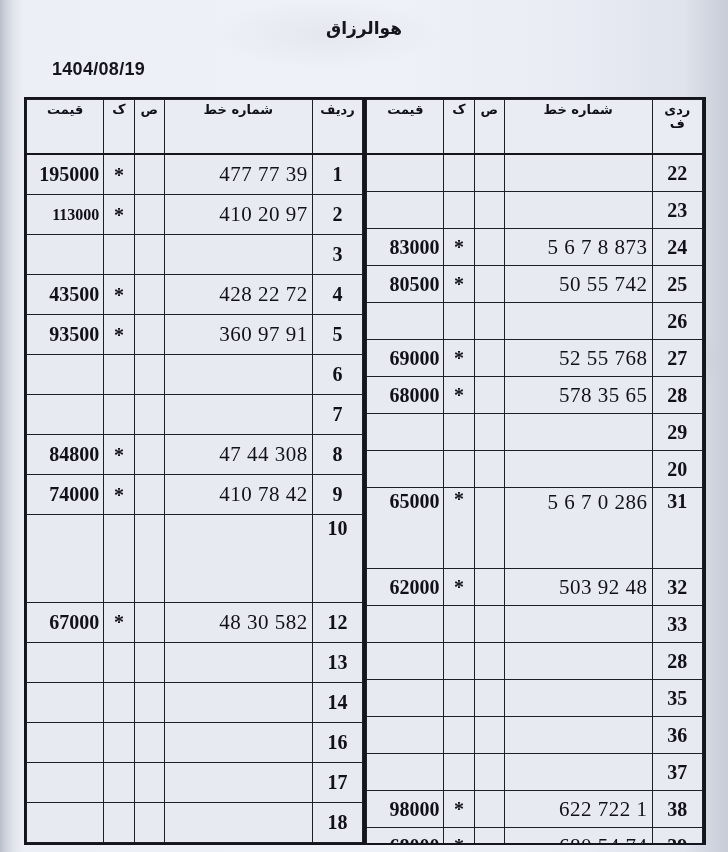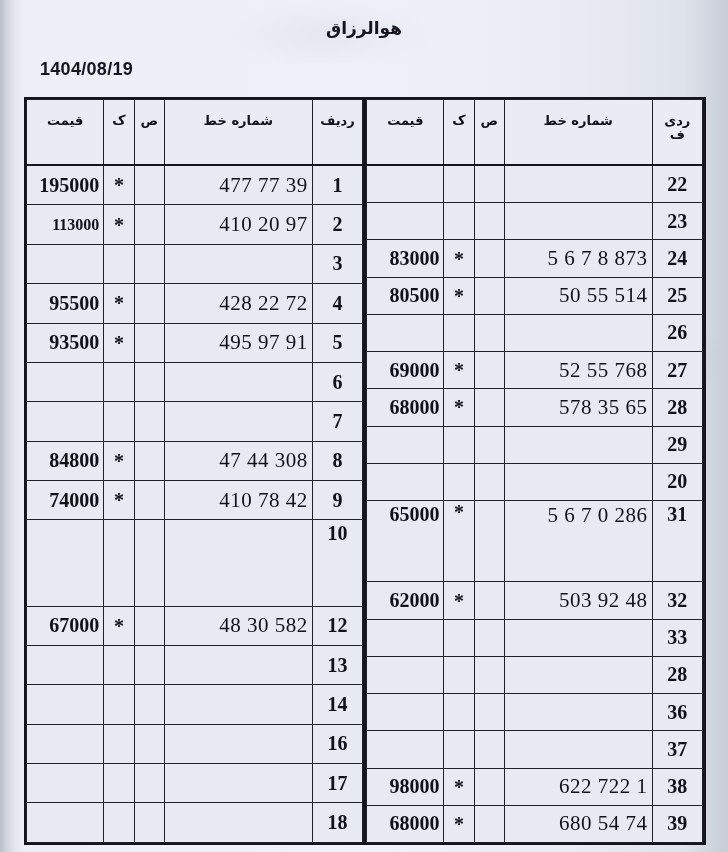--- a/index.html
+++ b/index.html
@@ -54,21 +54,21 @@
     text-align: center;
     font-family: "DejaVu Sans", sans-serif;
     font-size: 17px;
     font-weight: bold;
     color: #15161c;
     letter-spacing: 0;
   }
   #doc-date {
     position: absolute;
     top: 59px;
-    left: 40px;
+    left: 52px;
     direction: ltr;
     font-family: "Liberation Sans", sans-serif;
     font-size: 18px;
     font-weight: bold;
     color: #14161b;
     letter-spacing: .3px;
   }
 
   
   #grid {
@@ -104,21 +104,21 @@
     border: 1.3px solid #1d2027;
     padding: 0 4px;
     color: #101218;
     background: #e7eaf1;
     overflow: hidden;
     white-space: nowrap;
   }
   table.tbl thead th {
     height: 50px;
     vertical-align: top;
-    padding-top: 14px;
+    padding-top: 3px;
     border-bottom: 2.5px solid #14161c;
     font-family: "DejaVu Sans", sans-serif;
     font-size: 13px;
     font-weight: bold;
     text-align: center;
     line-height: 1.05;
     background: #e9ecf2;
   }
 
   
@@ -209,25 +209,25 @@
               <td class="line"></td>
               <td class="sad"></td>
               <td class="kaf"></td>
               <td class="price"></td>
             </tr>
             <tr class="norm">
               <td class="radif">4</td>
               <td class="line">428 22 72</td>
               <td class="sad"></td>
               <td class="kaf">*</td>
-              <td class="price">95500</td>
+              <td class="price">43500</td>
             </tr>
             <tr class="norm">
               <td class="radif">5</td>
-              <td class="line">495 97 91</td>
+              <td class="line">360 97 91</td>
               <td class="sad"></td>
               <td class="kaf">*</td>
               <td class="price">93500</td>
             </tr>
             <tr class="norm">
               <td class="radif">6</td>
               <td class="line"></td>
               <td class="sad"></td>
               <td class="kaf"></td>
               <td class="price"></td>
@@ -341,21 +341,21 @@
             </tr>
             <tr class="norm">
               <td class="radif">24</td>
               <td class="line">5 6 7 8 873</td>
               <td class="sad"></td>
               <td class="kaf">*</td>
               <td class="price">83000</td>
             </tr>
             <tr class="norm">
               <td class="radif">25</td>
-              <td class="line">50 55 514</td>
+              <td class="line">50 55 742</td>
               <td class="sad"></td>
               <td class="kaf">*</td>
               <td class="price">80500</td>
             </tr>
             <tr class="norm">
               <td class="radif">26</td>
               <td class="line"></td>
               <td class="sad"></td>
               <td class="kaf"></td>
               <td class="price"></td>
@@ -410,20 +410,27 @@
               <td class="price"></td>
             </tr>
             <tr class="norm">
               <td class="radif">28</td>
               <td class="line"></td>
               <td class="sad"></td>
               <td class="kaf"></td>
               <td class="price"></td>
             </tr>
             <tr class="norm">
+              <td class="radif">35</td>
+              <td class="line"></td>
+              <td class="sad"></td>
+              <td class="kaf"></td>
+              <td class="price"></td>
+            </tr>
+            <tr class="norm">
               <td class="radif">36</td>
               <td class="line"></td>
               <td class="sad"></td>
               <td class="kaf"></td>
               <td class="price"></td>
             </tr>
             <tr class="norm">
               <td class="radif">37</td>
               <td class="line"></td>
               <td class="sad"></td>

